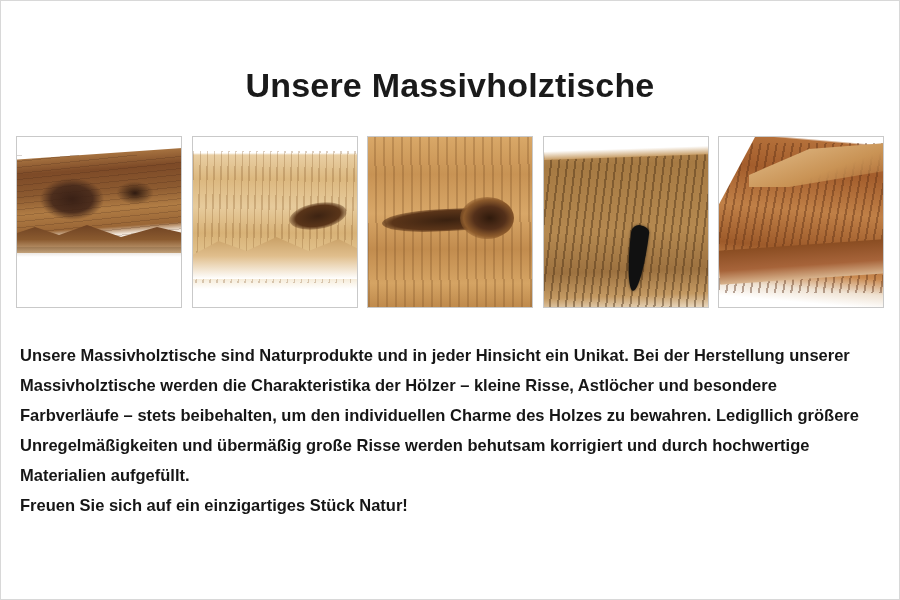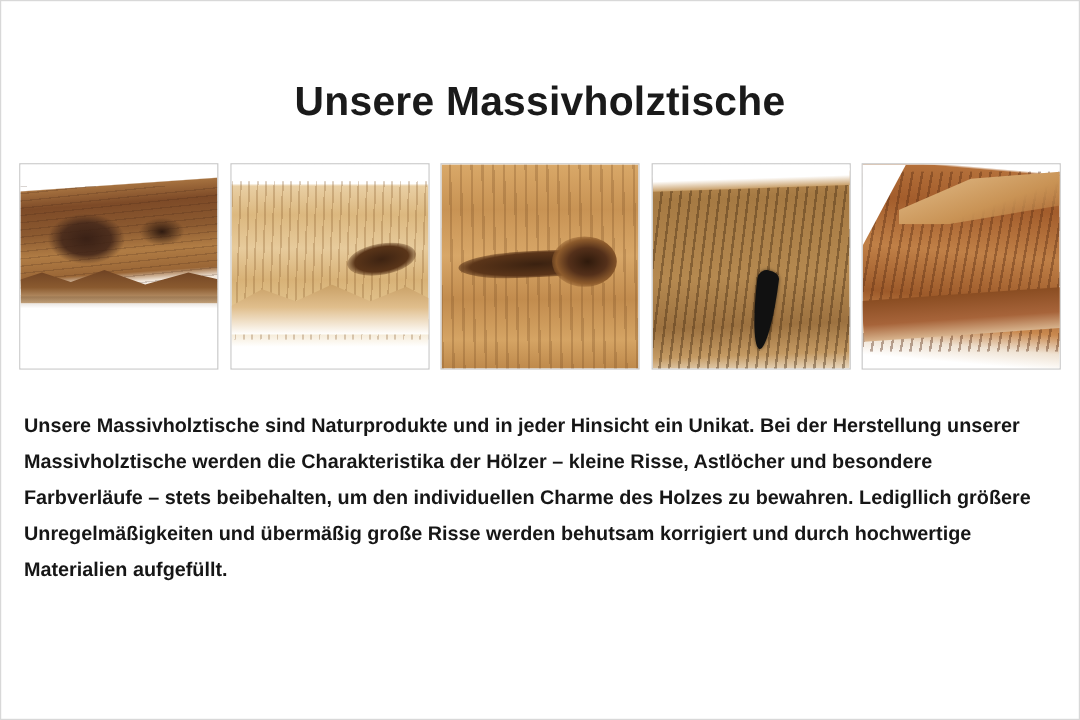--- a/index.html
+++ b/index.html
@@ -231,14 +231,15 @@
         <div class="grainA"></div>
         <div class="lighttop"></div>
         <div class="edgeband"></div>
         <div class="whitecut"></div>
       </div>
     </div>
   </div>
 
   <div class="body-text">
     <p>Unsere Massivholztische sind Naturprodukte und in jeder Hinsicht ein Unikat. Bei der Herstellung unserer Massivholztische werden die Charakteristika der Hölzer – kleine Risse, Astlöcher und besondere Farbverläufe – stets beibehalten, um den individuellen Charme des Holzes zu bewahren. Ledigllich größere Unregelmäßigkeiten und übermäßig große Risse werden behutsam korrigiert und durch hochwertige Materialien aufgefüllt.</p>
+    <p>Freuen Sie sich auf ein einzigartiges Stück Natur!</p>
   </div>
 </div>
 
 </body></html>

